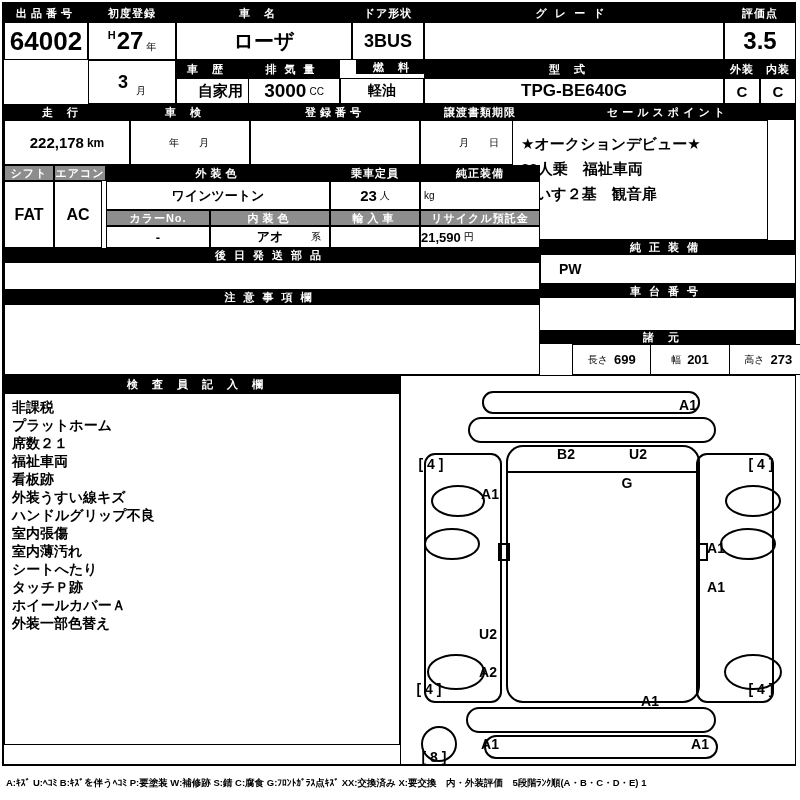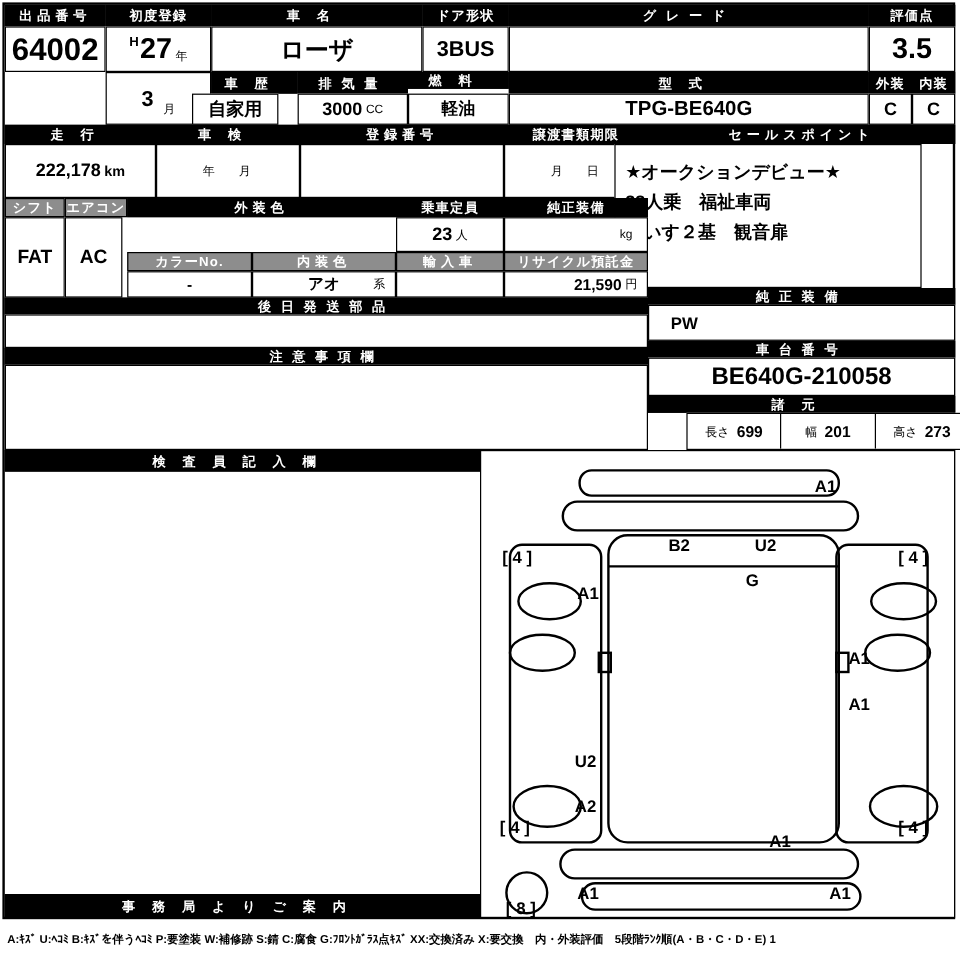--- a/index.html
+++ b/index.html
@@ -12,21 +12,21 @@
   .hdr.gray{background:#8d8d8d;}
   .ls0{letter-spacing:1px;}
   .ls8{letter-spacing:8px;}
   .ls14{letter-spacing:14px;}
   .val{font-weight:bold;}
   .unit{font-size:10px;margin-left:3px;}
   .unit.low{align-self:flex-end;margin-bottom:5px;}
   .era{font-size:11px;font-weight:bold;align-self:flex-start;margin-top:6px;margin-right:1px;}
   .bignum{font-size:24px;font-weight:bold;}
   .left{justify-content:flex-start;}
-  .right{justify-content:flex-end;}
+  .right{justify-content:flex-start;}
   .sp-box{flex-direction:column;align-items:flex-start;justify-content:flex-start;padding:10px 8px;}
   .sp-line{font-weight:bold;font-size:15px;line-height:25px;}
   .insp-box{flex-direction:column;align-items:flex-start;justify-content:flex-start;padding:4px 7px;}
   .insp-item{font-weight:bold;font-size:14px;line-height:18px;}
   .spec-group{flex:1;display:flex;align-items:center;justify-content:center;gap:6px;height:100%;}
   .spec-group+.spec-group{border-left:1px solid #000;}
   .spec-label{font-size:10px;}
   .spec-num{font-weight:bold;font-size:13px;}
   .smallpair{font-size:10px;letter-spacing:2px;}
   .gap18{display:inline-block;width:18px;}
@@ -59,28 +59,28 @@
   <div class="cell val" style="left:424px;top:22px;width:300px;height:38px;font-size:16px"></div>
   <div class="cell val" style="left:724px;top:22px;width:72px;height:38px;font-size:24px">3.5</div>
 
   <div class="cell" style="left:88px;top:60px;width:88px;height:44px">
     <span class="val" style="font-size:18px">3</span>
     <span class="unit low" style="margin-left:8px">月</span>
   </div>
 
   <div class="cell hdr ls14" style="left:176px;top:60px;width:72px;height:18px">車歴</div>
   <div class="cell hdr ls8" style="left:248px;top:60px;width:92px;height:18px">排気量</div>
-  <div class="cell hdr ls14" style="left:340px;top:60px;width:84px;height:14px">燃料</div>
+  <div class="cell hdr ls14" style="left:356px;top:60px;width:84px;height:14px">燃料</div>
   <div class="cell hdr ls14" style="left:424px;top:60px;width:300px;height:18px">型式</div>
   <div class="cell hdr ls0" style="left:724px;top:60px;width:36px;height:18px">外装</div>
   <div class="cell hdr ls0" style="left:760px;top:60px;width:36px;height:18px">内装</div>
 
-  <div class="cell val" style="left:160px;top:78px;width:72px;height:26px;font-size:15px">自家用</div>
+  <div class="cell val" style="left:176px;top:78px;width:89px;height:26px;font-size:15px">自家用</div>
   <div class="cell" style="left:248px;top:78px;width:92px;height:26px">
-    <span class="val" style="font-size:15px">3000</span>
+    <span class="val" style="font-size:19px">3000</span>
     <span class="unit">CC</span>
   </div>
   <div class="cell val" style="left:340px;top:78px;width:84px;height:26px;font-size:14px">軽油</div>
   <div class="cell val" style="left:424px;top:78px;width:300px;height:26px;font-size:17px">TPG-BE640G</div>
   <div class="cell val" style="left:724px;top:78px;width:36px;height:26px;font-size:15px">C</div>
   <div class="cell val" style="left:760px;top:78px;width:36px;height:26px;font-size:15px">C</div>
 
   <div class="cell hdr ls14" style="left:4px;top:104px;width:126px;height:16px">走行</div>
   <div class="cell hdr ls14" style="left:130px;top:104px;width:120px;height:16px">車検</div>
   <div class="cell hdr" style="left:250px;top:104px;width:170px;height:16px">登録番号</div>
@@ -109,20 +109,21 @@
   </div>
 
   <div class="cell hdr gray ls0" style="left:4px;top:165px;width:50px;height:16px">シフト</div>
   <div class="cell hdr gray ls0" style="left:54px;top:165px;width:52px;height:16px">エアコン</div>
   <div class="cell hdr" style="left:106px;top:165px;width:224px;height:16px">外装色</div>
   <div class="cell hdr ls0" style="left:330px;top:165px;width:90px;height:16px">乗車定員</div>
   <div class="cell hdr ls0" style="left:420px;top:165px;width:120px;height:16px">純正装備</div>
 
   <div class="cell val" style="left:4px;top:181px;width:50px;height:67px;font-size:16px">FAT</div>
   <div class="cell val" style="left:54px;top:181px;width:48px;height:67px;font-size:16px">AC</div>
+  <div class="cell val" style="left:106px;top:181px;width:224px;height:29px;font-size:13px">ワインツートン</div>
   <div class="cell" style="left:330px;top:181px;width:90px;height:29px">
     <span class="val" style="font-size:15px">23</span>
     <span class="unit">人</span>
   </div>
   <div class="cell right" style="left:420px;top:181px;width:120px;height:29px;padding-right:12px">
     <span class="val" style="font-size:13px"></span>
     <span class="unit">kg</span>
   </div>
 
   <div class="cell hdr gray ls0" style="left:106px;top:210px;width:104px;height:16px">カラーNo.</div>
@@ -142,39 +143,52 @@
   </div>
 
   <div class="cell hdr ls8" style="left:4px;top:248px;width:536px;height:14px">後日発送部品</div>
   <div class="cell" style="left:4px;top:262px;width:536px;height:28px"></div>
   <div class="cell hdr ls8" style="left:4px;top:290px;width:536px;height:14px">注意事項欄</div>
   <div class="cell" style="left:4px;top:304px;width:536px;height:71px"></div>
 
   <div class="cell hdr ls8" style="left:540px;top:240px;width:256px;height:14px">純正装備</div>
   <div class="cell left val" style="left:540px;top:254px;width:256px;height:30px;padding-left:18px;font-size:14px">PW</div>
   <div class="cell hdr ls8" style="left:540px;top:284px;width:256px;height:14px">車台番号</div>
-  <div class="cell val" style="left:540px;top:298px;width:256px;height:32px;font-size:20px">BE640G-210058</div>
   <div class="cell hdr ls14" style="left:540px;top:330px;width:256px;height:14px">諸元</div>
   <div class="cell" style="left:572px;top:344px;width:236px;height:31px;padding:0">
     <div class="spec-group">
       <span class="spec-label">長さ</span>
       <span class="spec-num">699</span>
     </div>
     <div class="spec-group">
       <span class="spec-label">幅</span>
       <span class="spec-num">201</span>
     </div>
     <div class="spec-group">
       <span class="spec-label">高さ</span>
       <span class="spec-num">273</span>
     </div>
   </div>
 
   <div class="cell hdr ls14" style="left:4px;top:375px;width:396px;height:18px">検査員記入欄</div>
-  <div class="cell hdr ls14" style="left:4px;top:745px;width:396px;height:20px">事務局よりご案内</div>
+  <div class="cell insp-box" style="left:4px;top:393px;width:396px;height:352px">
+    <div class="insp-item">非課税</div>
+    <div class="insp-item">プラットホーム</div>
+    <div class="insp-item">席数２１</div>
+    <div class="insp-item">福祉車両</div>
+    <div class="insp-item">看板跡</div>
+    <div class="insp-item">外装うすい線キズ</div>
+    <div class="insp-item">ハンドルグリップ不良</div>
+    <div class="insp-item">室内張傷</div>
+    <div class="insp-item">室内薄汚れ</div>
+    <div class="insp-item">シートへたり</div>
+    <div class="insp-item">タッチＰ跡</div>
+    <div class="insp-item">ホイールカバーＡ</div>
+    <div class="insp-item">外装一部色替え</div>
+  </div>
 
   <div class="diagram" style="left:400px;top:375px;width:396px;height:390px">
     <svg width="396" height="390" viewBox="0 0 396 390">
       <g fill="none" stroke="#000" stroke-width="2">
         <rect x="82" y="16" width="216" height="21" rx="10"></rect>
         <rect x="68" y="42" width="246" height="24" rx="12"></rect>
         <rect x="106" y="70" width="192" height="256" rx="16"></rect>
         <line x1="106" y1="96" x2="298" y2="96"></line>
         <rect x="24" y="78" width="76" height="248" rx="10"></rect>
         <rect x="296" y="78" width="76" height="248" rx="10"></rect>

